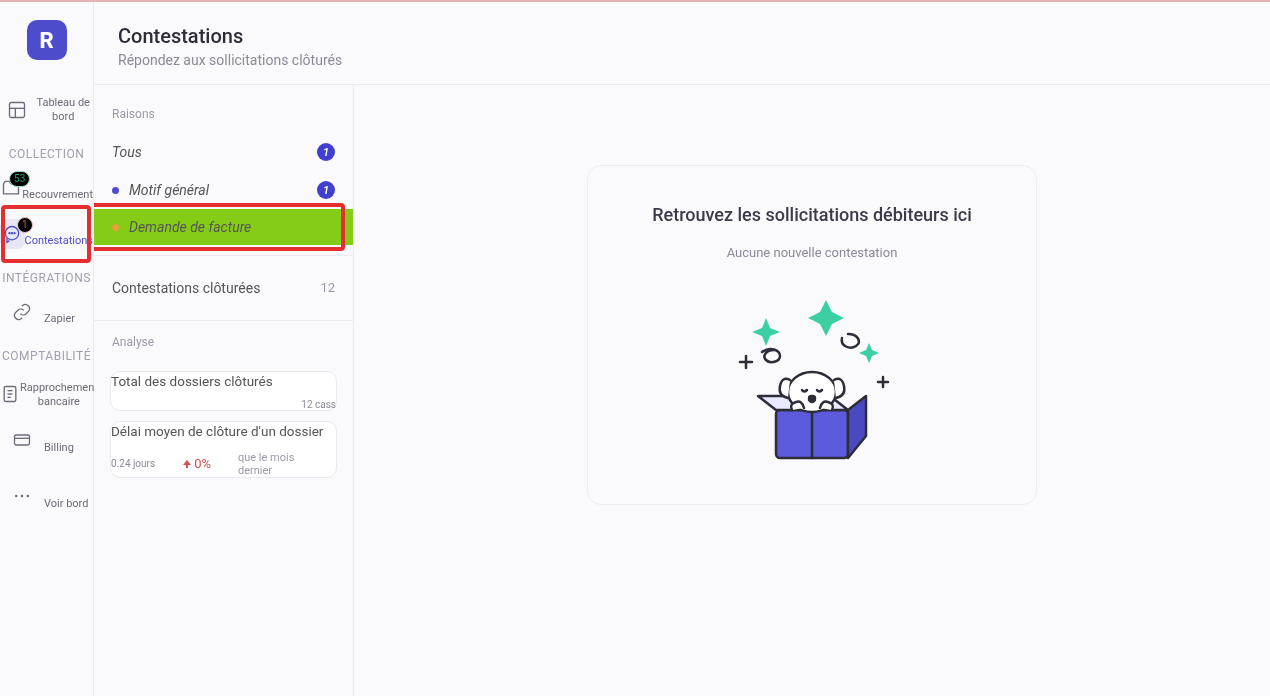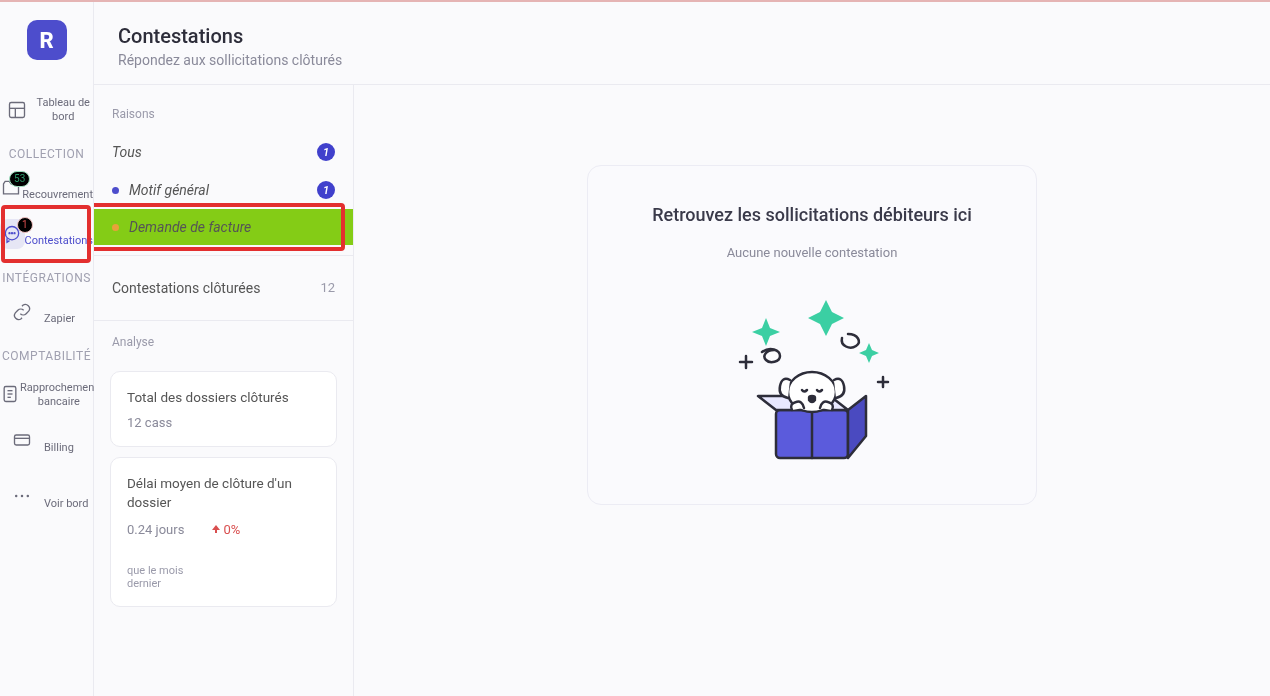--- a/index.html
+++ b/index.html
@@ -159,24 +159,23 @@
       padding: 14px 18px;
       cursor: pointer;
     }
     .closed-row .label { font-size: 14px; color: #555; }
     .closed-row .count { font-size: 13px; color: #9a9aaa; }
     .analysis-card {
       margin: 10px 16px;
       background: #fff;
       border: 1px solid #eaeaf0;
       border-radius: 10px;
-      padding: 16px;
     }
     .analysis-card .title { font-size: 13.5px; color: #555; line-height: 1.4; }
-    .analysis-card .value { font-size: 13px; color: #8a8a9a; margin-top: 8px; }
+    .analysis-card .value { font-size: 10px; color: #8a8a9a; margin-top: 8px; text-align: right; }
     .analysis-card .metric-row { display: flex; align-items: center; gap: 27px; margin-top: 10px; flex-wrap: wrap; }
     .delta { color: #d94f4f; font-size: 13px; display: inline-flex; align-items: center; gap: 2px; }
     .delta-sub { font-size: 11px; color: #9a9aaa; line-height: 1.2; max-width: 80px; }
     
     
     .empty-area {
       flex: 1;
       display: flex;
       align-items: flex-start;
       justify-content: center;

